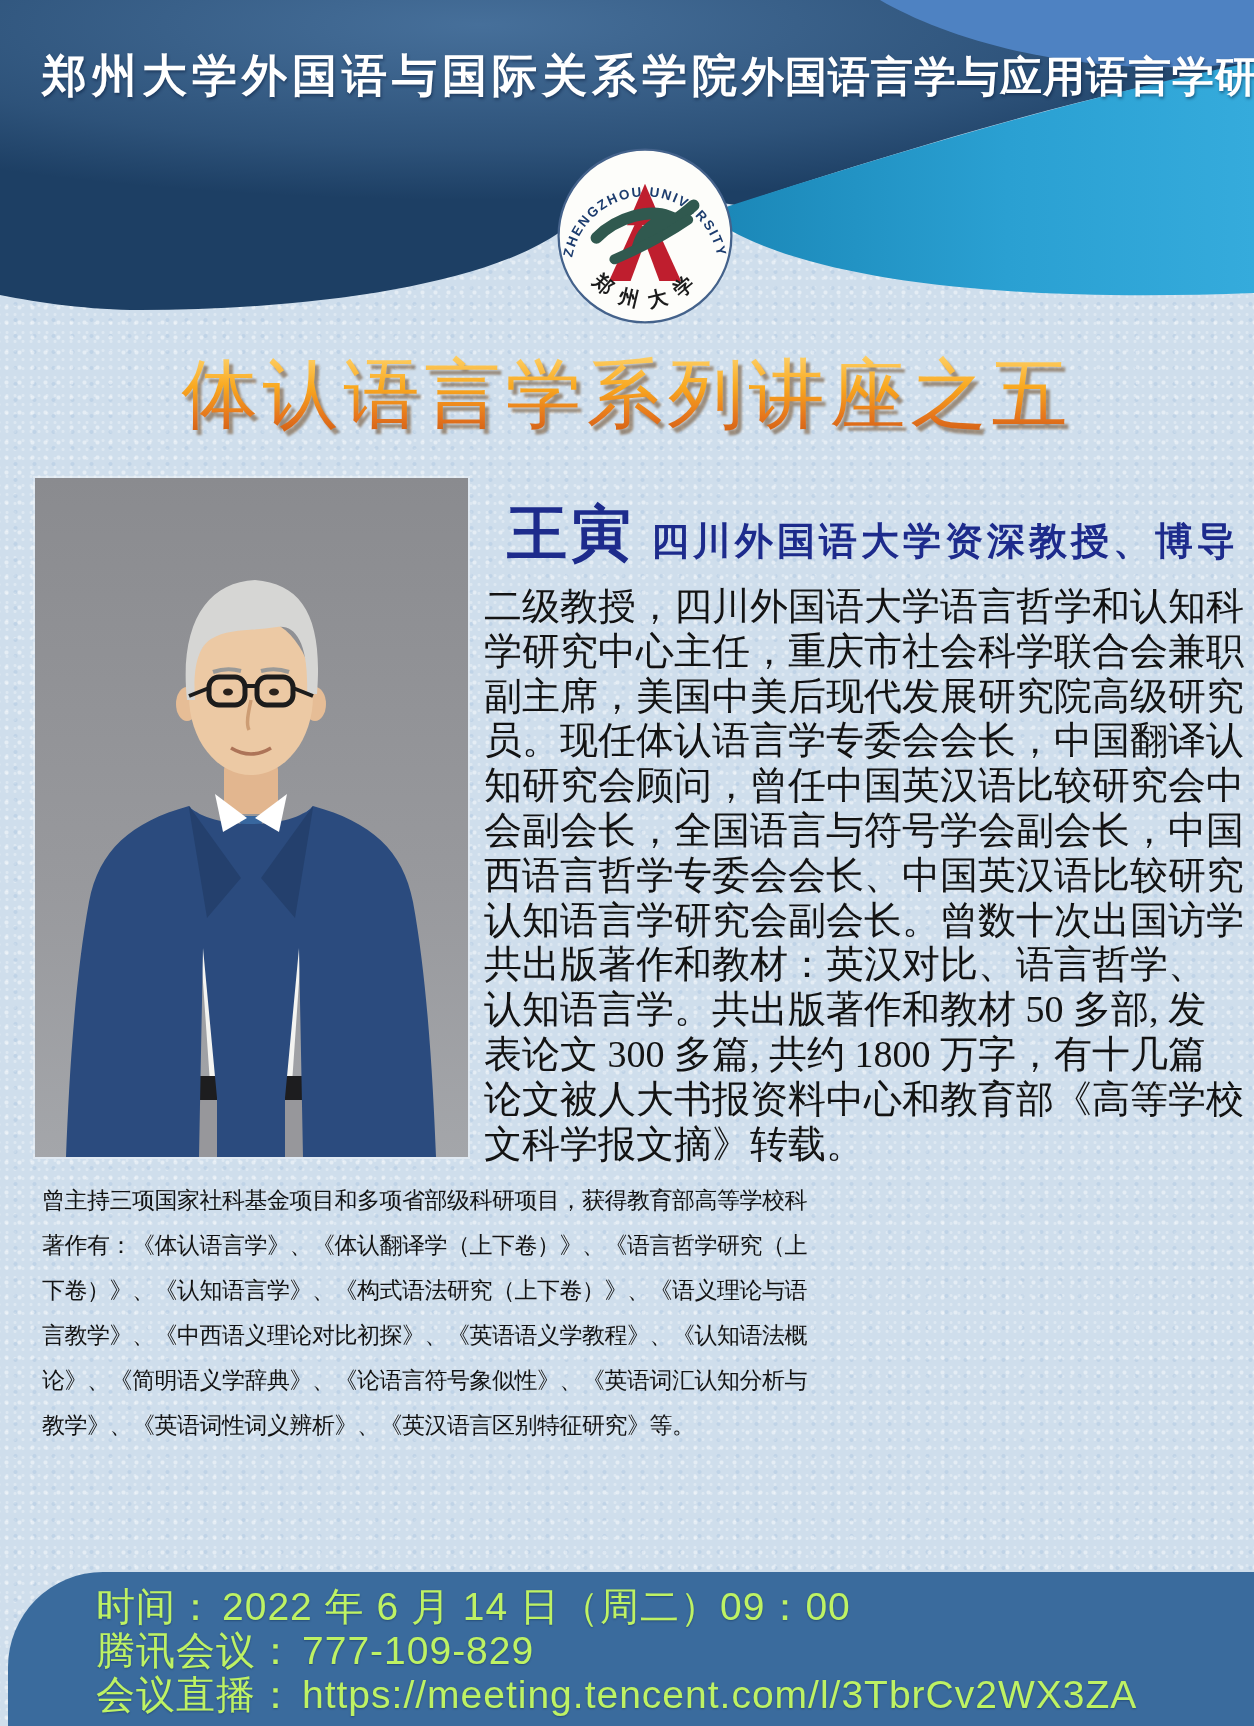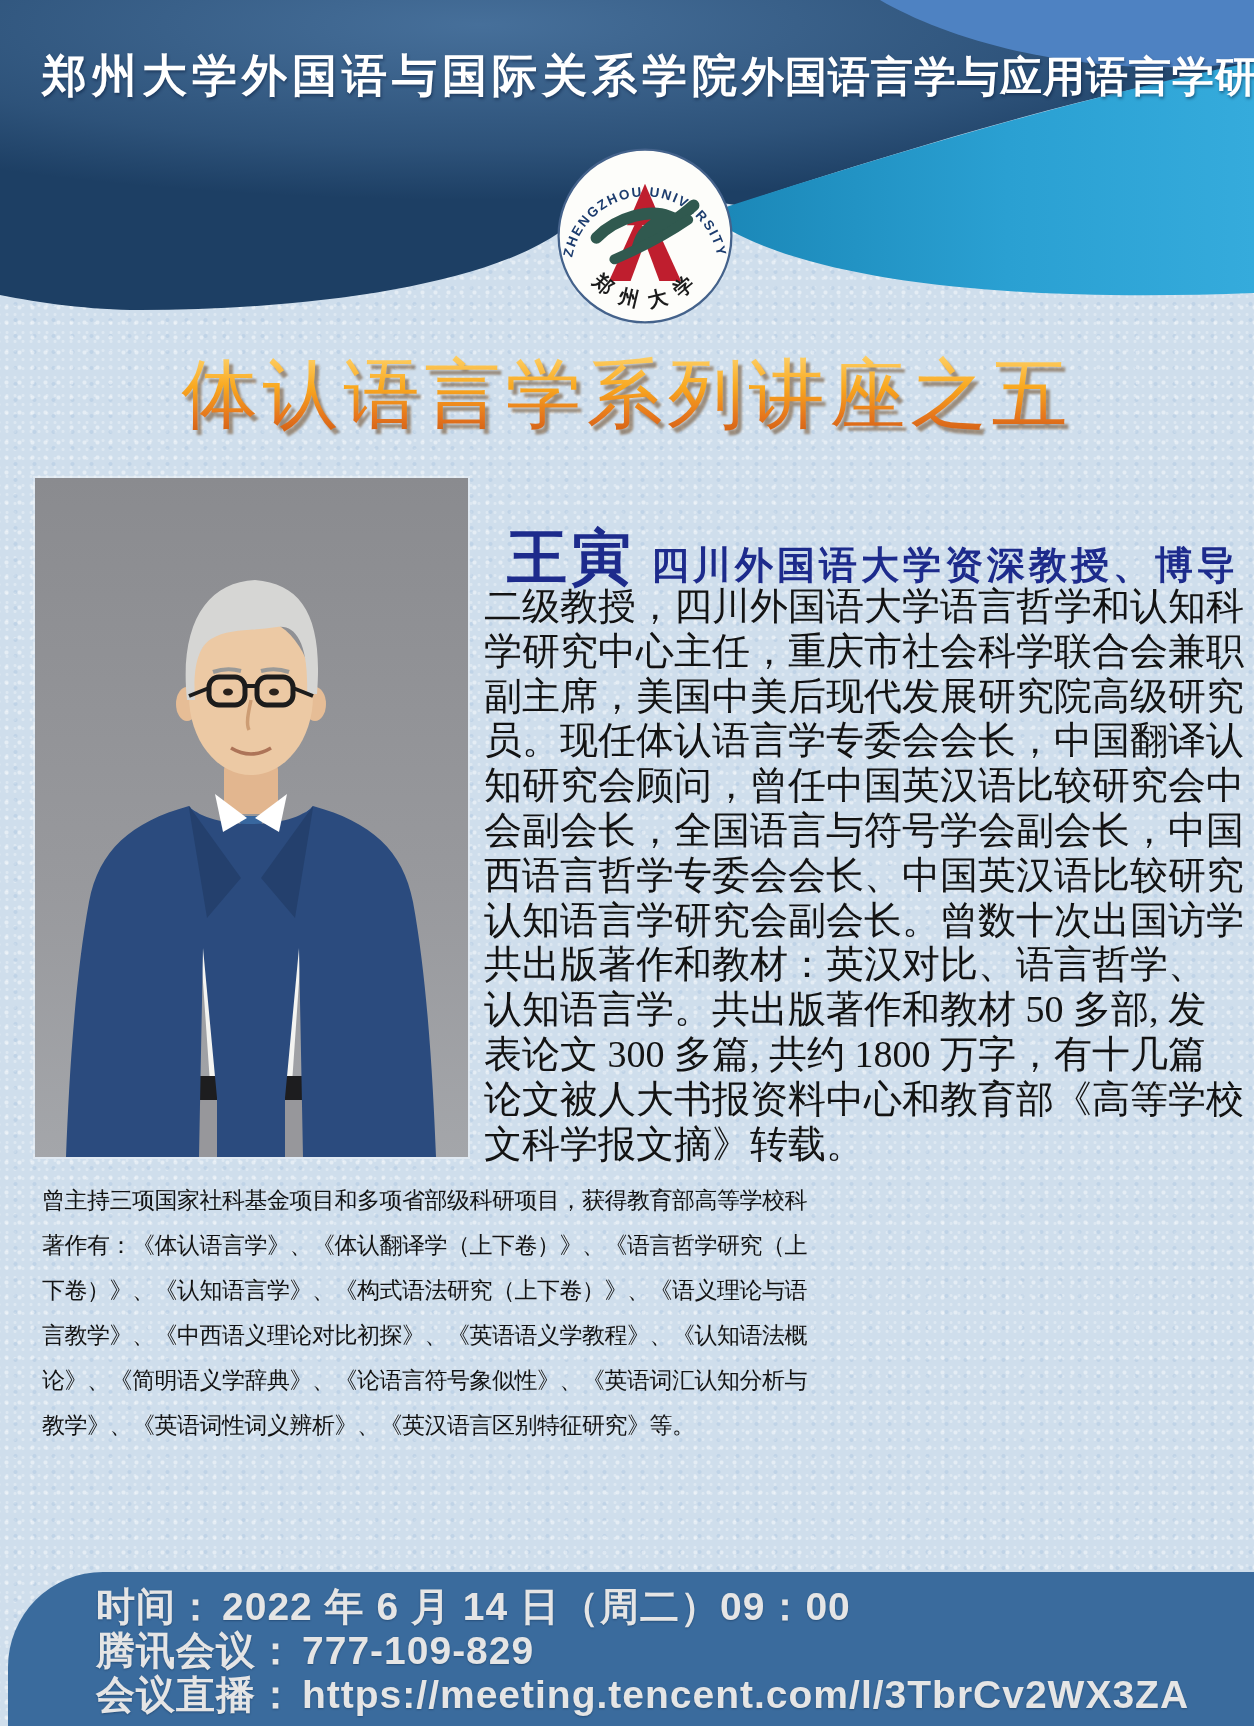--- a/index.html
+++ b/index.html
@@ -32,39 +32,39 @@
     background:linear-gradient(180deg,#ffdd7e 0%,#f9a81f 42%,#e4731c 72%,#c2510e 100%);
     -webkit-background-clip:text;background-clip:text;color:transparent;
     filter:drop-shadow(4px 5px 1px rgba(110,72,34,.55));
     white-space:nowrap;
   }
   .photo{position:absolute;left:35px;top:478px;width:433px;height:679px;box-shadow:0 0 0 2px rgba(255,255,255,.35);}
   .speaker-row{
     position:absolute;left:507px;top:494px;display:flex;align-items:baseline;gap:16px;
     color:#1d2b8c;white-space:nowrap;
   }
-  .speaker-name{font-size:60px;font-weight:800;letter-spacing:4px;margin-top:24px;}
+  .speaker-name{font-size:60px;font-weight:800;letter-spacing:4px;}
   .speaker-affil{font-size:38px;font-weight:800;letter-spacing:4px;}
   .bio-col{position:absolute;left:484px;top:584px;width:764px;}
   .bio-col .tline{
     font-family:"Liberation Serif","DejaVu Serif",serif;color:#131313;
     font-size:38px;line-height:44.8px;white-space:nowrap;
   }
   .ach-block{position:absolute;left:42px;top:1178px;width:1176px;}
   .ach-block .tline{
     font-family:"Liberation Serif","DejaVu Serif",serif;color:#131313;
     font-size:23px;letter-spacing:-0.5px;line-height:45px;white-space:nowrap;
   }
   .footer{
     position:absolute;left:8px;right:0;top:1572px;bottom:0;
     background:#3a6b9d;border-top-left-radius:95px;
   }
   .footer-lines{position:absolute;left:88px;top:13px;}
   .footer-line{
-    color:#e5e5e5;font-weight:700;font-size:39px;line-height:44px;
+    color:#bef264;font-weight:400;font-size:39px;line-height:44px;
     letter-spacing:1px;white-space:nowrap;text-shadow:0 1px 2px rgba(0,25,55,.35);
   }
   .footer-line .val{margin-left:6px;}
 </style>
 </head>
 <body>
 
 <div class="poster">
 
   <svg class="hdr-svg" width="1254" height="430" viewBox="0 0 1254 430">

